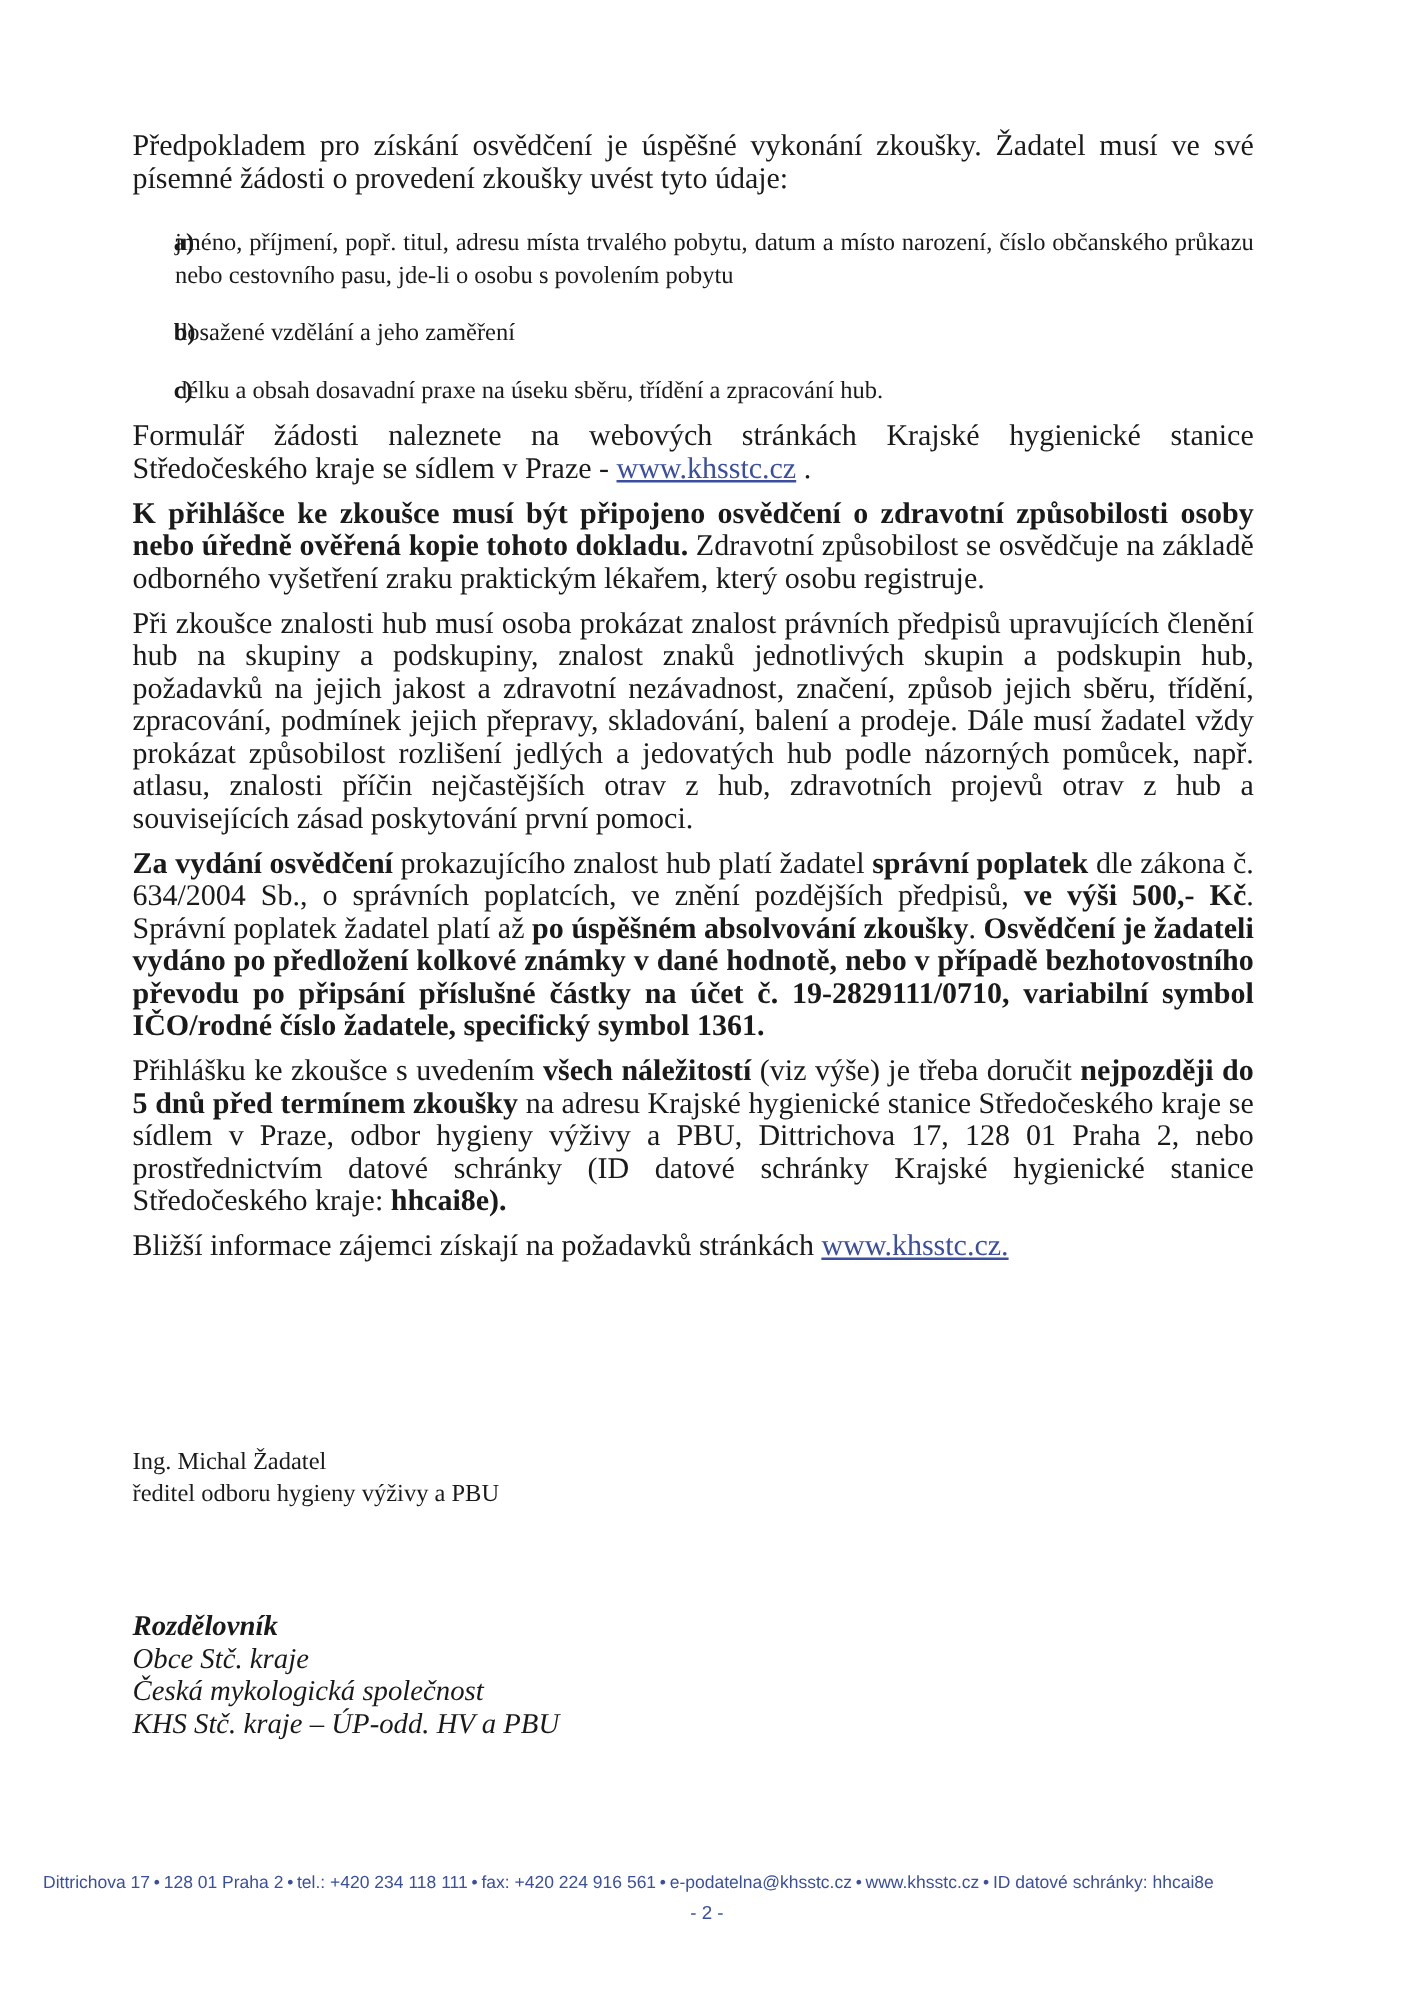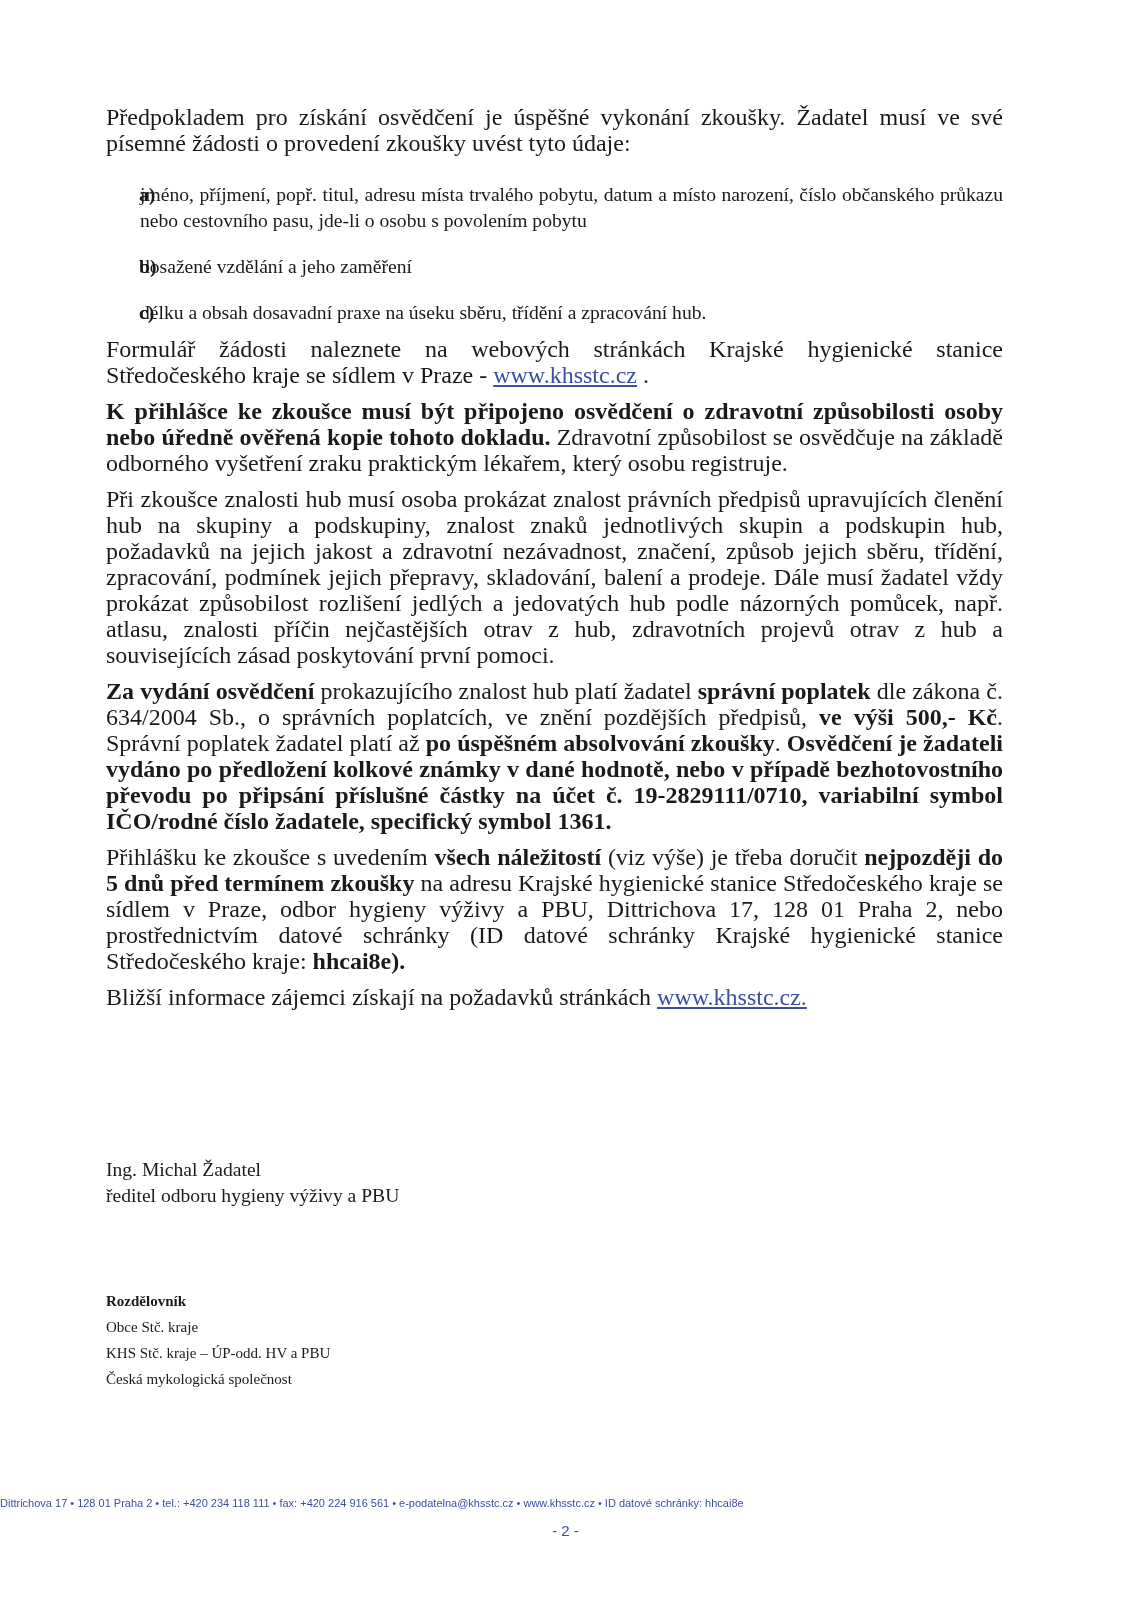--- a/index.html
+++ b/index.html
@@ -14,24 +14,24 @@
     .list { margin: 26px 0 0 0; padding: 0; list-style: none; }
     .list li { position: relative; padding-left: 30px; font-size: 19.6px; line-height: 26px; text-align: justify; }
     .list .marker { position: absolute; left: 33px; font-weight: bold; }
     .list li { margin-left: 0; }
     .list li .txt { display: block; margin-left: 34px; margin-top: 20px; }
     .list li { padding-left: 0; }
     .list .marker { left: 33px; }
     b { font-weight: bold; }
     a.link { color: #3b4ea0; text-decoration: underline; }
     .sig { position: absolute; left: 106px; top: 1157px; font-size: 19.6px; line-height: 26px; }
-    .dist { position: absolute; left: 106px; top: 1288px; font-size: 15px; line-height: 26px; }
+    .dist { position: absolute; left: 106px; top: 1288px; font-size: 23px; line-height: 26px; font-style: italic; }
     .footer {
-      position: absolute; left: 0; width: 971px; top: 1497px; text-align: left;
-      font-family: "Liberation Sans", "DejaVu Sans", sans-serif; font-size: 11px; color: #3a4fa0;
+      position: absolute; left: 0; width: 971px; top: 1497px; text-align: right;
+      font-family: "Liberation Sans", "DejaVu Sans", sans-serif; font-size: 14px; color: #3a4fa0;
     }
     .footer .sep { color: #3a4fa0; padding: 0 3px; }
     .pagenum {
       position: absolute; left: 0; width: 1131px; top: 1522px; text-align: center;
       font-family: "Liberation Sans", "DejaVu Sans", sans-serif; font-size: 15px; color: #3a4fa0;
     }
   </style>
 </head>
 <body>
 
@@ -68,21 +68,21 @@
 </div>
 
 <div class="sig">
   <div>Ing. Michal Žadatel</div>
   <div>ředitel odboru hygieny výživy a PBU</div>
 </div>
 
 <div class="dist">
   <div style="font-weight:bold;">Rozdělovník</div>
   <div>Obce Stč. kraje</div>
+  <div>Česká mykologická společnost</div>
   <div>KHS Stč. kraje – ÚP-odd. HV a PBU</div>
-  <div>Česká mykologická společnost</div>
 </div>
 
 <div class="footer">
   <span>Dittrichova 17</span><span class="sep">•</span><span>128 01 Praha 2</span><span class="sep">•</span><span>tel.: +420 234 118 111</span><span class="sep">•</span><span>fax: +420 224 916 561</span><span class="sep">•</span><span>e-podatelna@khsstc.cz</span><span class="sep">•</span><span>www.khsstc.cz</span><span class="sep">•</span><span>ID datové schránky: hhcai8e</span>
 </div>
 
 <div class="pagenum">- 2 -</div>
 
 </body></html>

